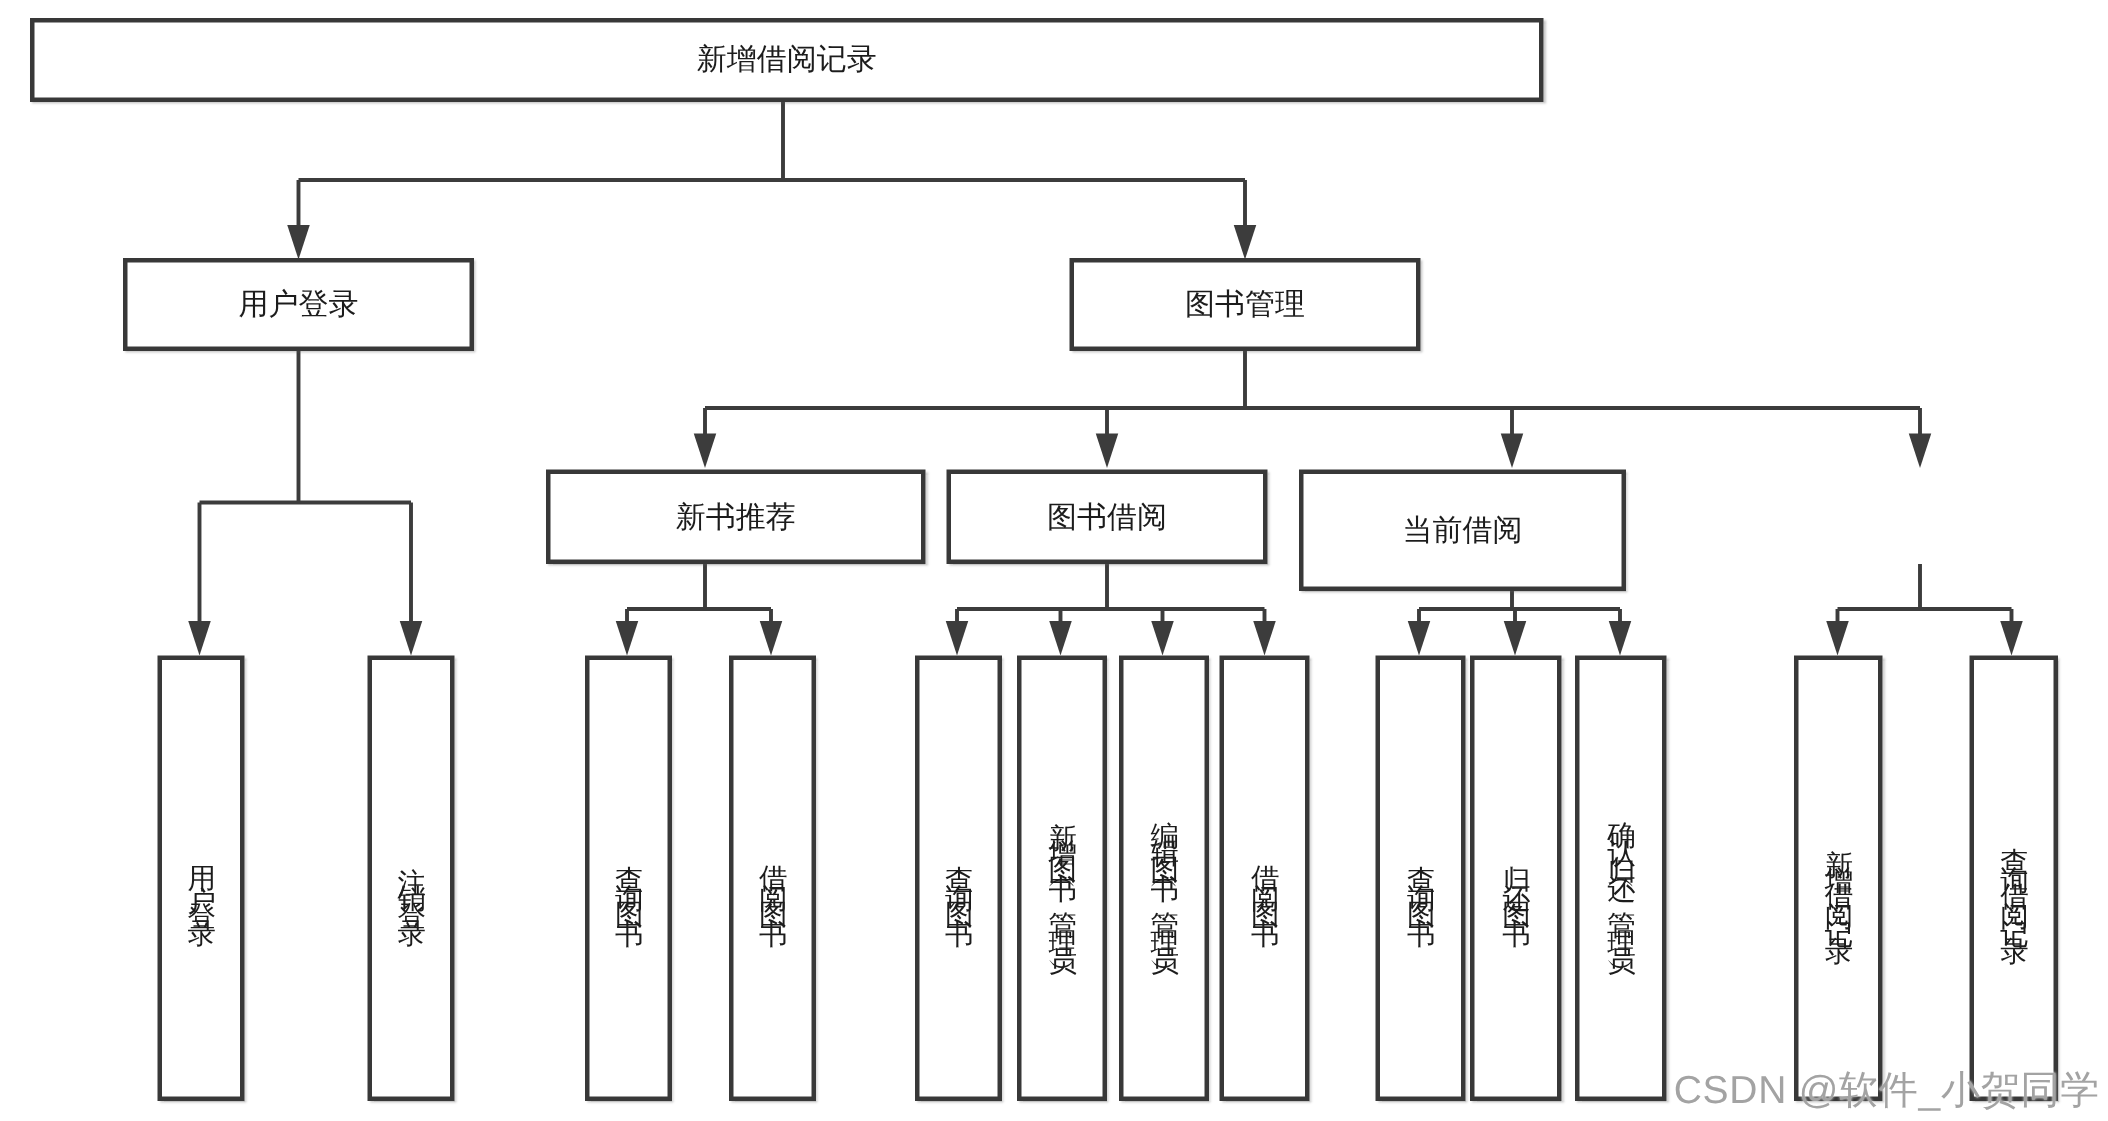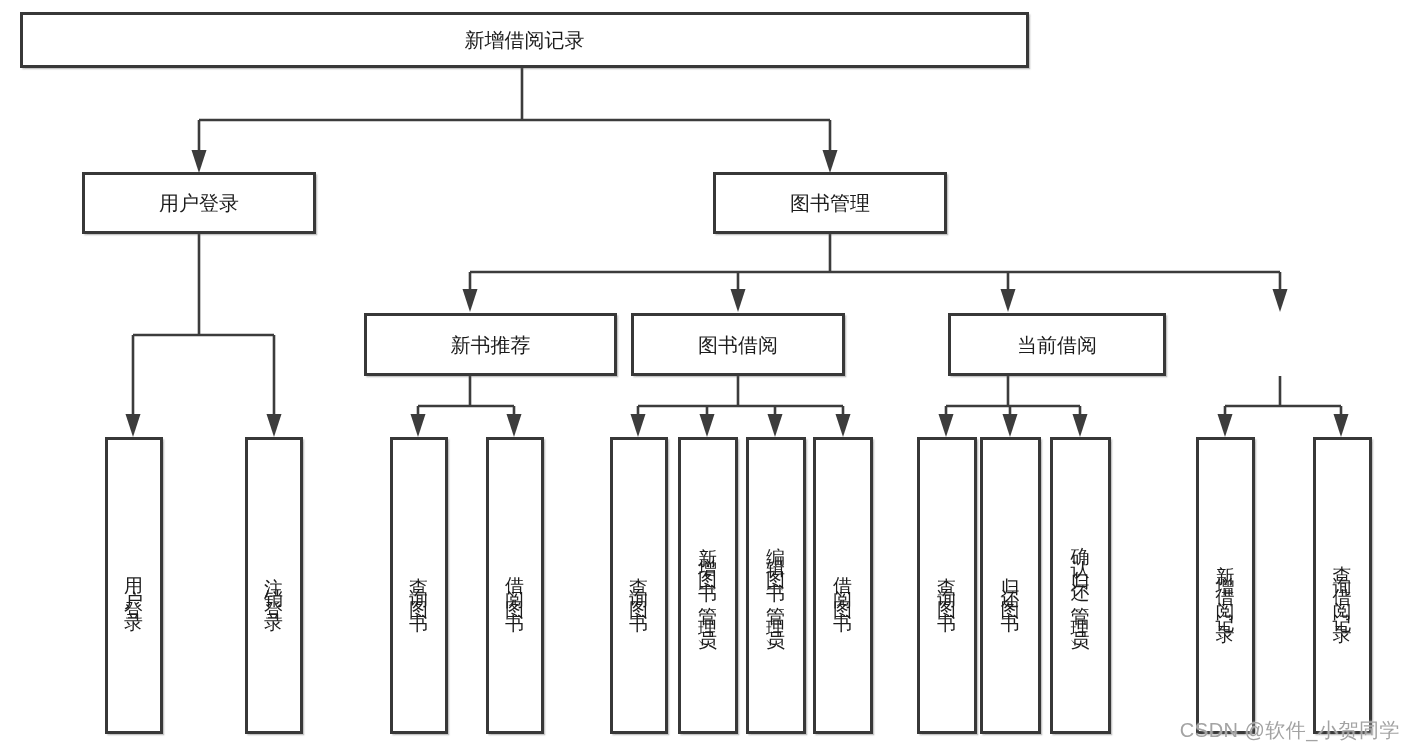--- a/index.html
+++ b/index.html
@@ -16,21 +16,21 @@
     display:flex;align-items:center;justify-content:center;
     box-shadow:1.5px 1.5px 1.5px rgba(90,90,90,.35);
     font-size:20px;line-height:1.3;white-space:nowrap;
   }
   .node.vert{
     writing-mode:vertical-rl;text-orientation:mixed;
     font-size:19px;letter-spacing:12px;line-height:1;white-space:normal;
   }
   .watermark{
     position:absolute;right:5px;bottom:3px;z-index:5;
-    color:var(--watermark,#a3a3a3);font-size:20px;letter-spacing:.5px;
+    color:var(--watermark,#a3a3a3);font-size:26px;letter-spacing:.5px;
     text-shadow:0 0 2px #ffffff;
   }
 </style>
 </head>
 <body>
 
 <div class="stage">
 
   <svg class="wires" viewBox="0 0 1405 747" aria-hidden="true">
     <g>
@@ -65,21 +65,21 @@
     </g>
   </svg>
 
   <div class="node" style="left:20px;top:12px;width:1009px;height:56px;">新增借阅记录</div>
 
   <div class="node" style="left:82px;top:172px;width:234px;height:62px;">用户登录</div>
   <div class="node" style="left:713px;top:172px;width:234px;height:62px;">图书管理</div>
 
   <div class="node" style="left:364px;top:313px;width:253px;height:63px;">新书推荐</div>
   <div class="node" style="left:631px;top:313px;width:214px;height:63px;">图书借阅</div>
-  <div class="node" style="left:948px;top:313px;width:218px;height:63px;">当前借阅</div>
+  <div class="node" style="left:866px;top:313px;width:218px;height:81px;">当前借阅</div>
 
   <div class="node vert" style="left:105px;top:437px;width:58px;height:297px;">用户登录</div>
   <div class="node vert" style="left:245px;top:437px;width:58px;height:297px;">注销登录</div>
 
   <div class="node vert" style="left:390px;top:437px;width:58px;height:297px;">查询图书</div>
   <div class="node vert" style="left:486px;top:437px;width:58px;height:297px;">借阅图书</div>
 
   <div class="node vert" style="left:610px;top:437px;width:58px;height:297px;">查询图书</div>
   <div class="node vert" style="left:678px;top:437px;width:60px;height:297px;">新增图书（管理员）</div>
   <div class="node vert" style="left:746px;top:437px;width:60px;height:297px;">编辑图书（管理员）</div>

